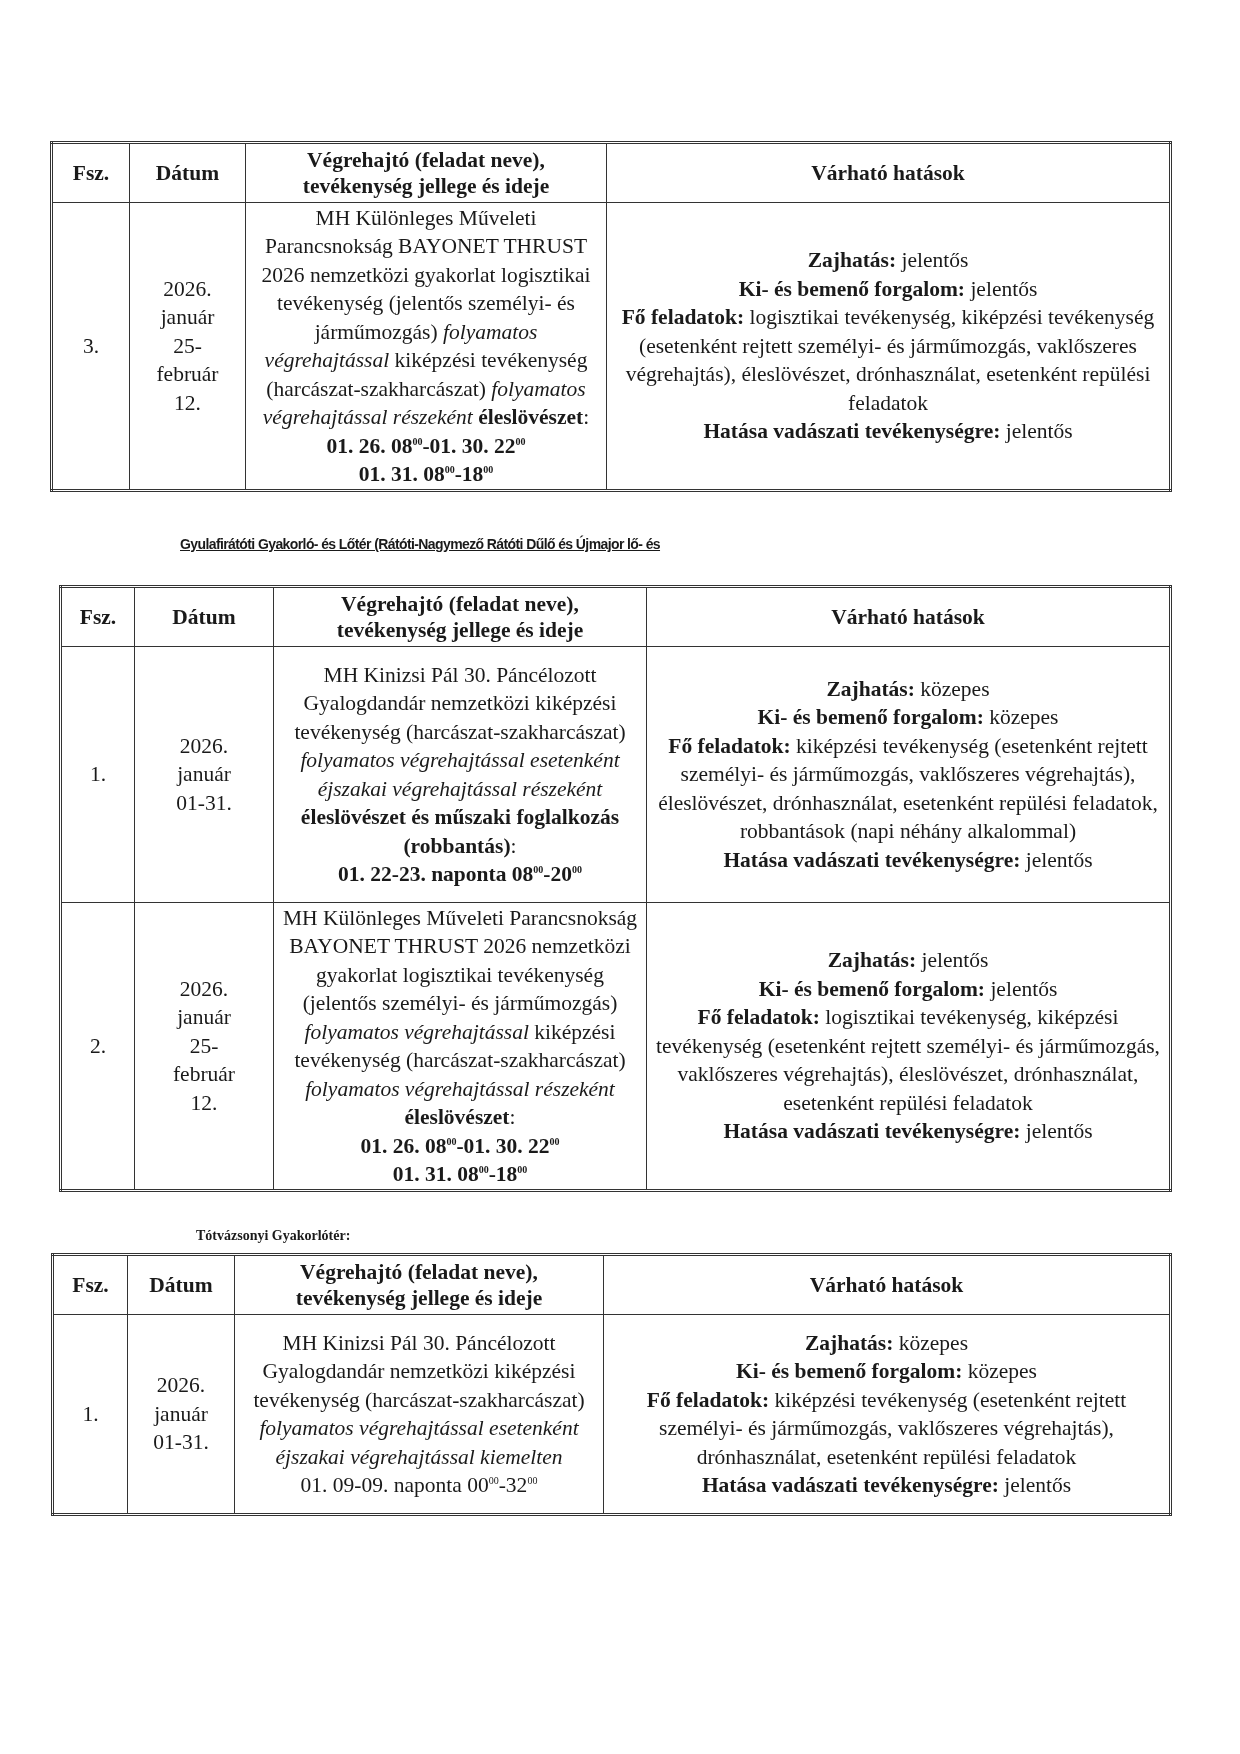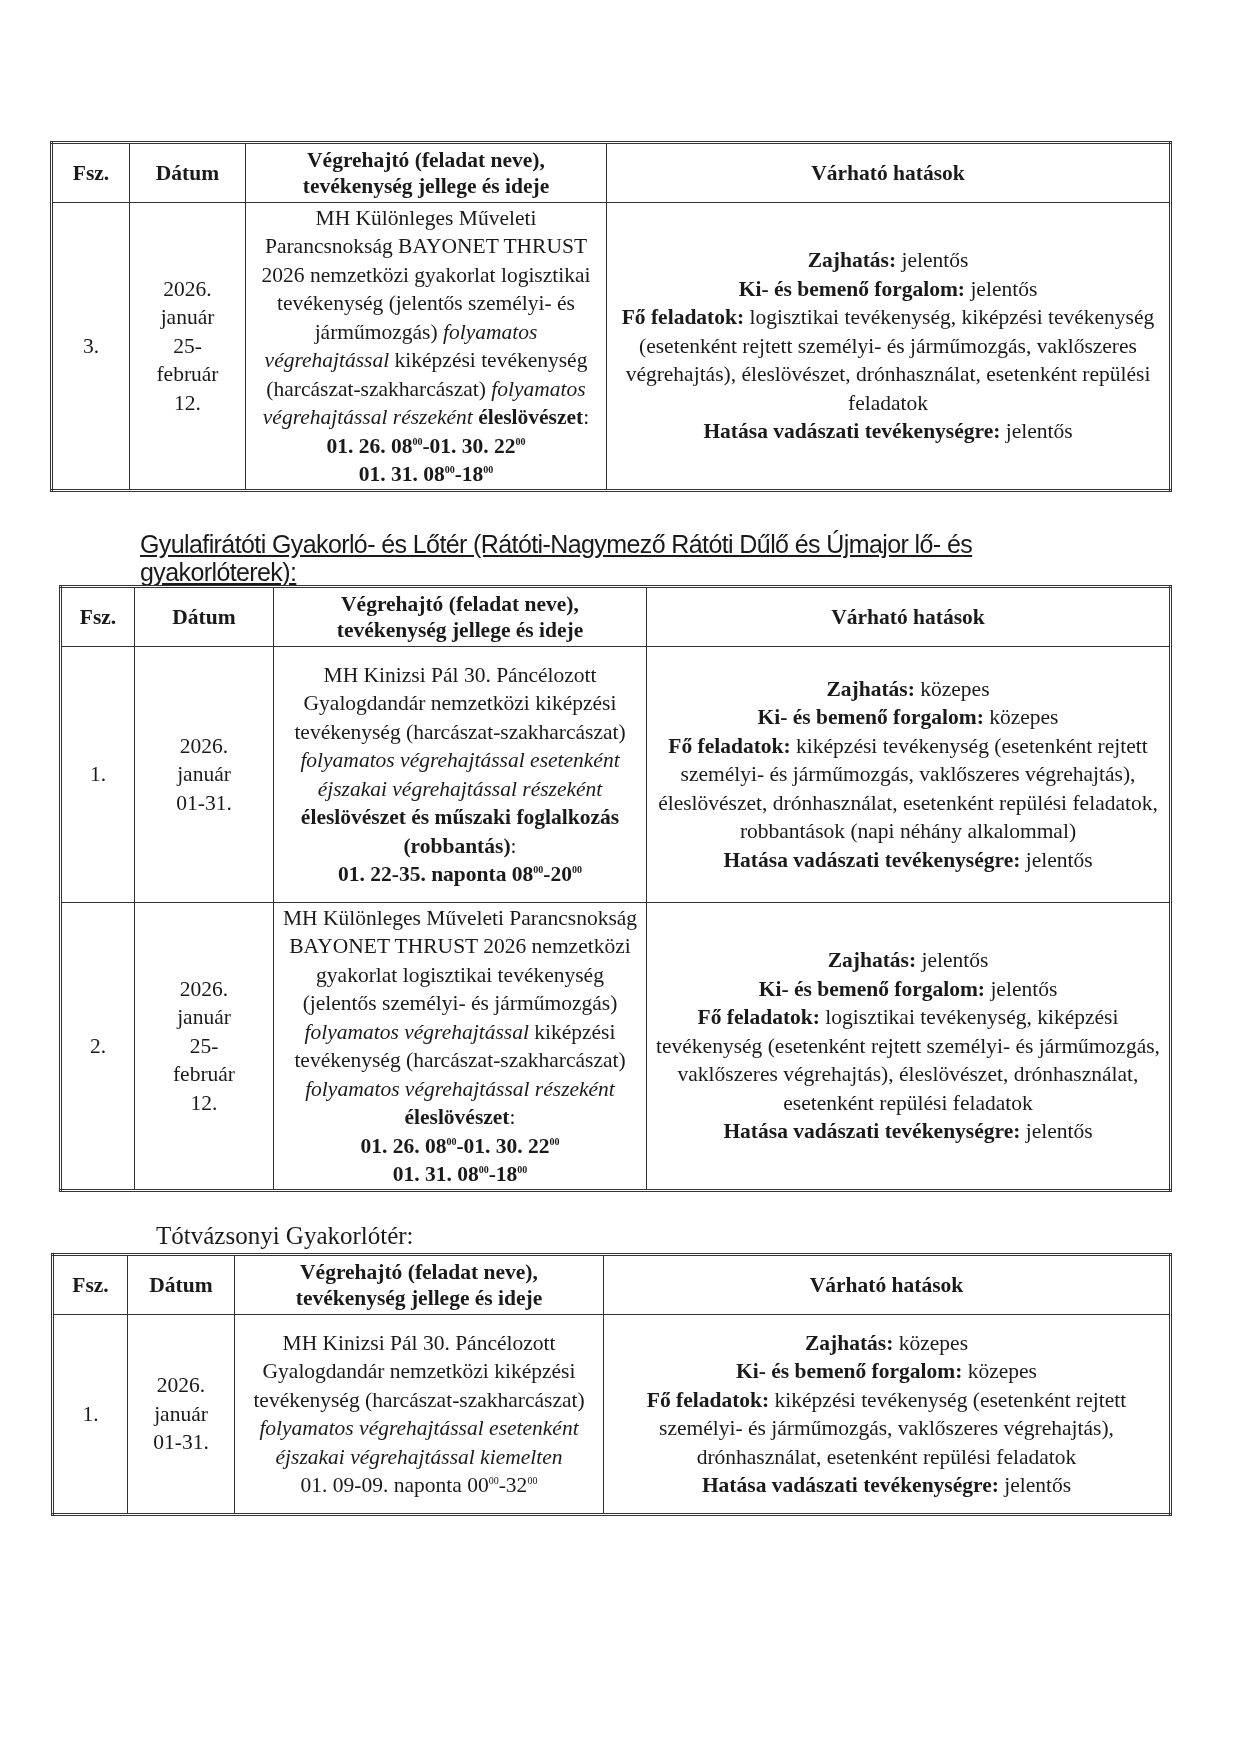--- a/index.html
+++ b/index.html
@@ -22,23 +22,24 @@
       font-size: 21.5px;
       line-height: 28.5px;
     }
     .tbl th { font-weight: bold; }
     .tbl th.hd { height: 58px; line-height: 26px; }
     .b { font-weight: bold; }
     .i { font-style: italic; }
     sup { font-size: 10px; vertical-align: 8px; line-height: 0; }
     .caption {
       position: absolute;
-      font-weight: normal;
-      font-size: 25px;
+      font-weight: bold;
+      font-size: 14px;
       line-height: 28px;
+      margin-left: 40px;
     }
     .caption.u { text-decoration: underline; font-family: "Liberation Sans", "DejaVu Sans", sans-serif; font-stretch: condensed; letter-spacing: -0.6px; }
     .effects { padding: 0 10px; }
     .line { display: block; }
   </style>
 </head>
 <body>
 
 <table class="tbl" style="left:50px; top:141px; width:1122px;">
   <colgroup>
@@ -76,21 +77,20 @@
       <span class="line"><span class="b">Ki- és bemenő forgalom:</span><span> jelentős</span></span>
       <span class="line"><span class="b">Fő feladatok:</span><span> logisztikai tevékenység, kiképzési tevékenység (esetenként rejtett személyi- és járműmozgás, vaklőszeres végrehajtás), éleslövészet, drónhasználat, esetenként repülési feladatok</span></span>
       <span class="line"><span class="b">Hatása vadászati tevékenységre:</span><span> jelentős</span></span>
     </td>
   </tr>
 </tbody>
   </table>
 
 <div class="caption u" style="left:140px; top:530px; width:940px;">
   <span class="line">Gyulafirátóti Gyakorló- és Lőtér (Rátóti-Nagymező Rátóti Dűlő és Újmajor lő- és</span>
-  <span class="line">gyakorlóterek):</span>
 </div>
 
 <table class="tbl" style="left:59px; top:585px; width:1113px;">
   <colgroup>
       <col style="width:74px">
       <col style="width:139px">
       <col style="width:373px">
       <col>
     </colgroup>
   <tbody>
@@ -105,21 +105,21 @@
   </tr>
   <tr style="height:256px">
     <td>1.</td>
     <td>
       <span class="line">2026.</span>
       <span class="line">január</span>
       <span class="line">01-31.</span>
     </td>
     <td>
       <span>MH Kinizsi Pál 30. Páncélozott Gyalogdandár nemzetközi kiképzési tevékenység (harcászat-szakharcászat) </span><span class="i">folyamatos végrehajtással esetenként éjszakai végrehajtással részeként</span><span class="b"> éleslövészet és műszaki foglalkozás (robbantás)</span><span>:</span>
-      <span class="line b"><span>01. 22-35. naponta 08</span><sup>00</sup><span>-20</span><sup>00</sup></span>
+      <span class="line b"><span>01. 22-23. naponta 08</span><sup>00</sup><span>-20</span><sup>00</sup></span>
     </td>
     <td class="effects">
       <span class="line"><span class="b">Zajhatás:</span><span> közepes</span></span>
       <span class="line"><span class="b">Ki- és bemenő forgalom:</span><span> közepes</span></span>
       <span class="line"><span class="b">Fő feladatok:</span><span> kiképzési tevékenység (esetenként rejtett személyi- és járműmozgás, vaklőszeres végrehajtás), éleslövészet, drónhasználat, esetenként repülési feladatok, robbantások (napi néhány alkalommal)</span></span>
       <span class="line"><span class="b">Hatása vadászati tevékenységre:</span><span> jelentős</span></span>
     </td>
   </tr>
   <tr style="height:288px">
     <td>2.</td>

